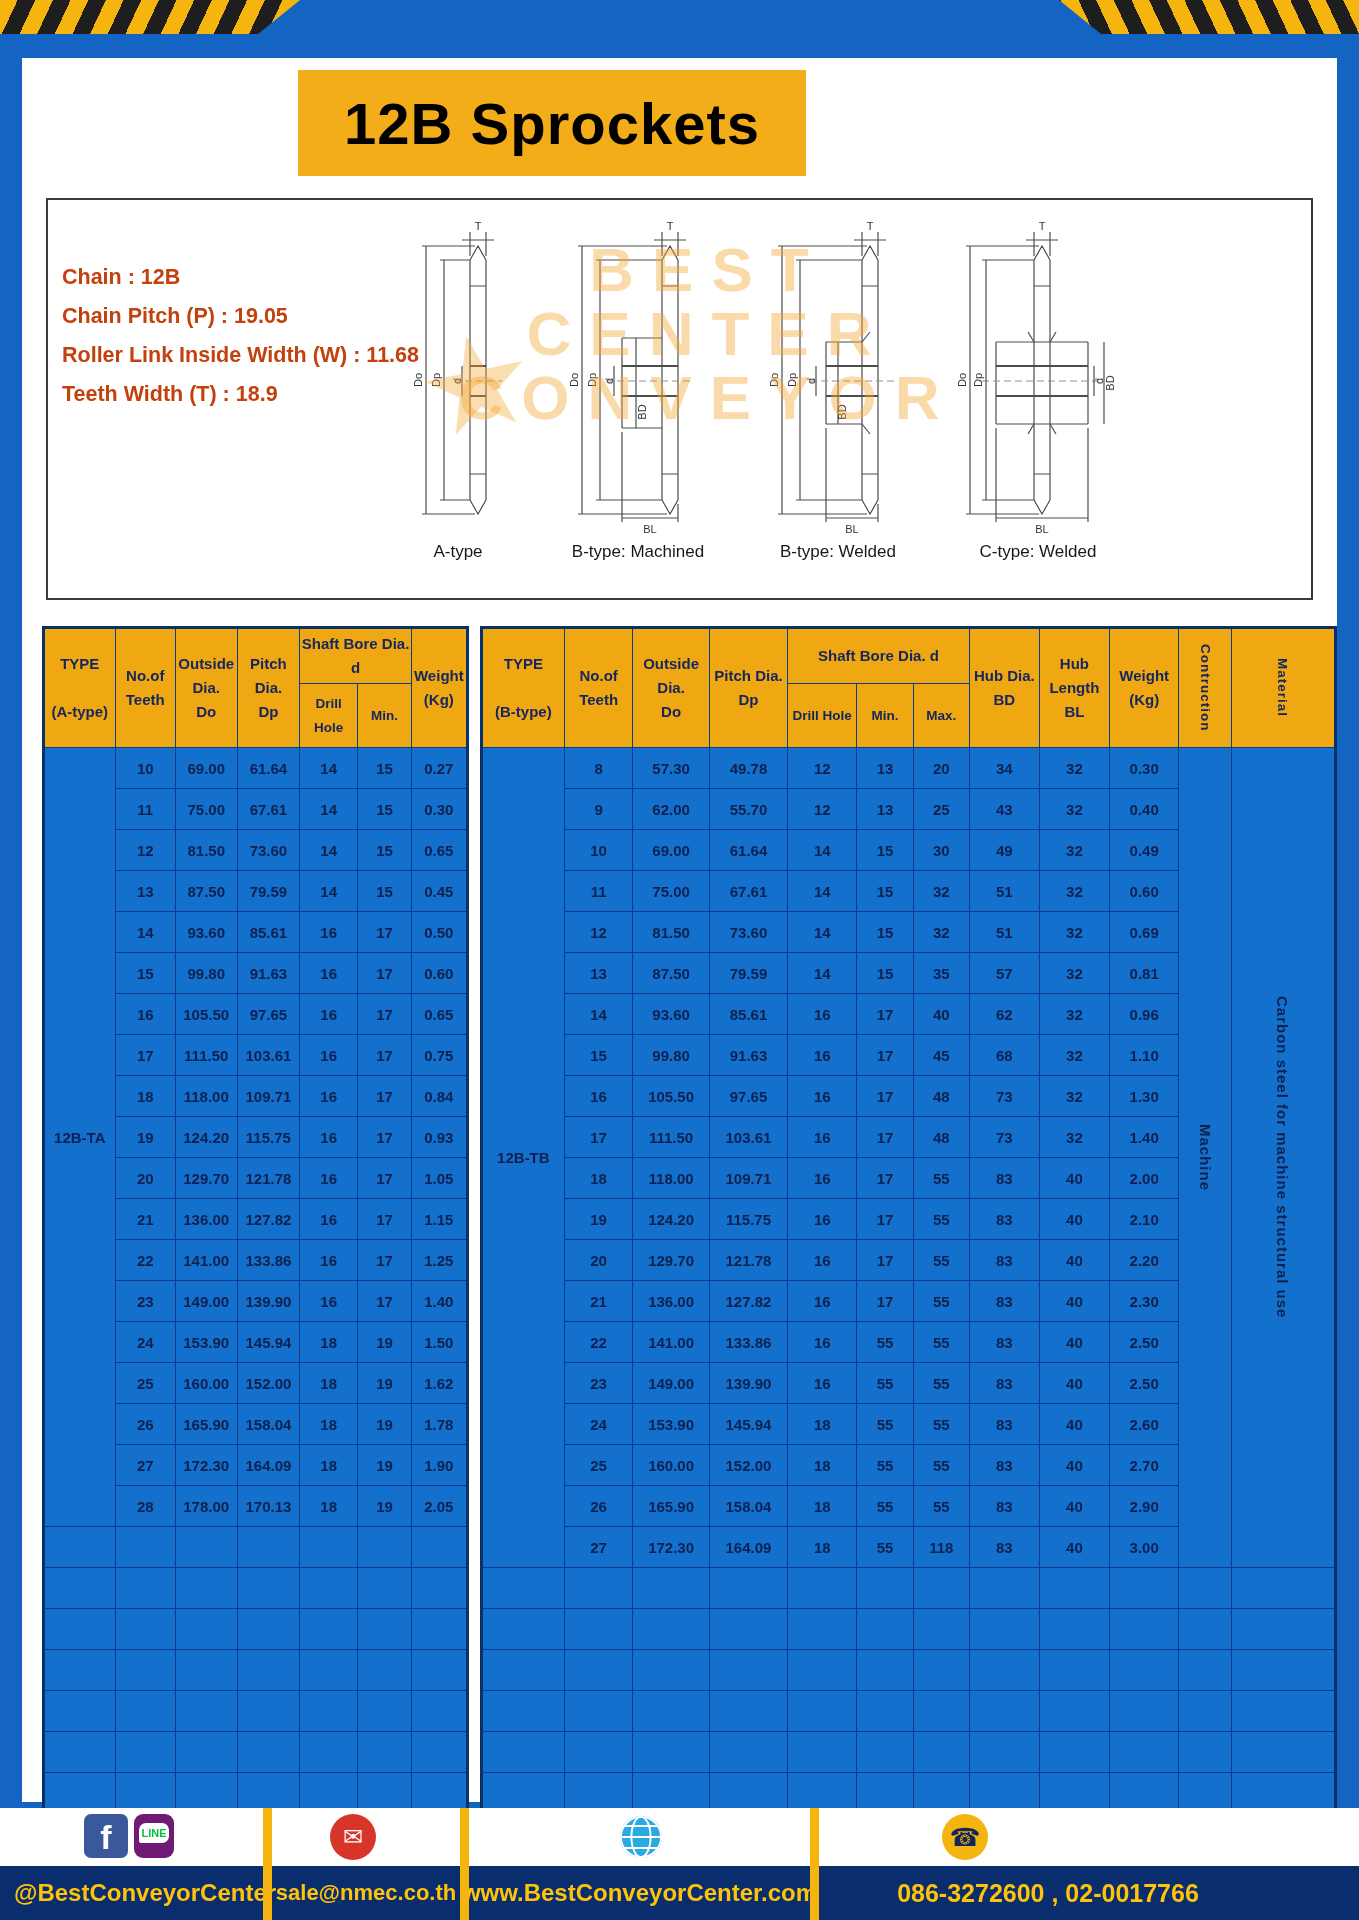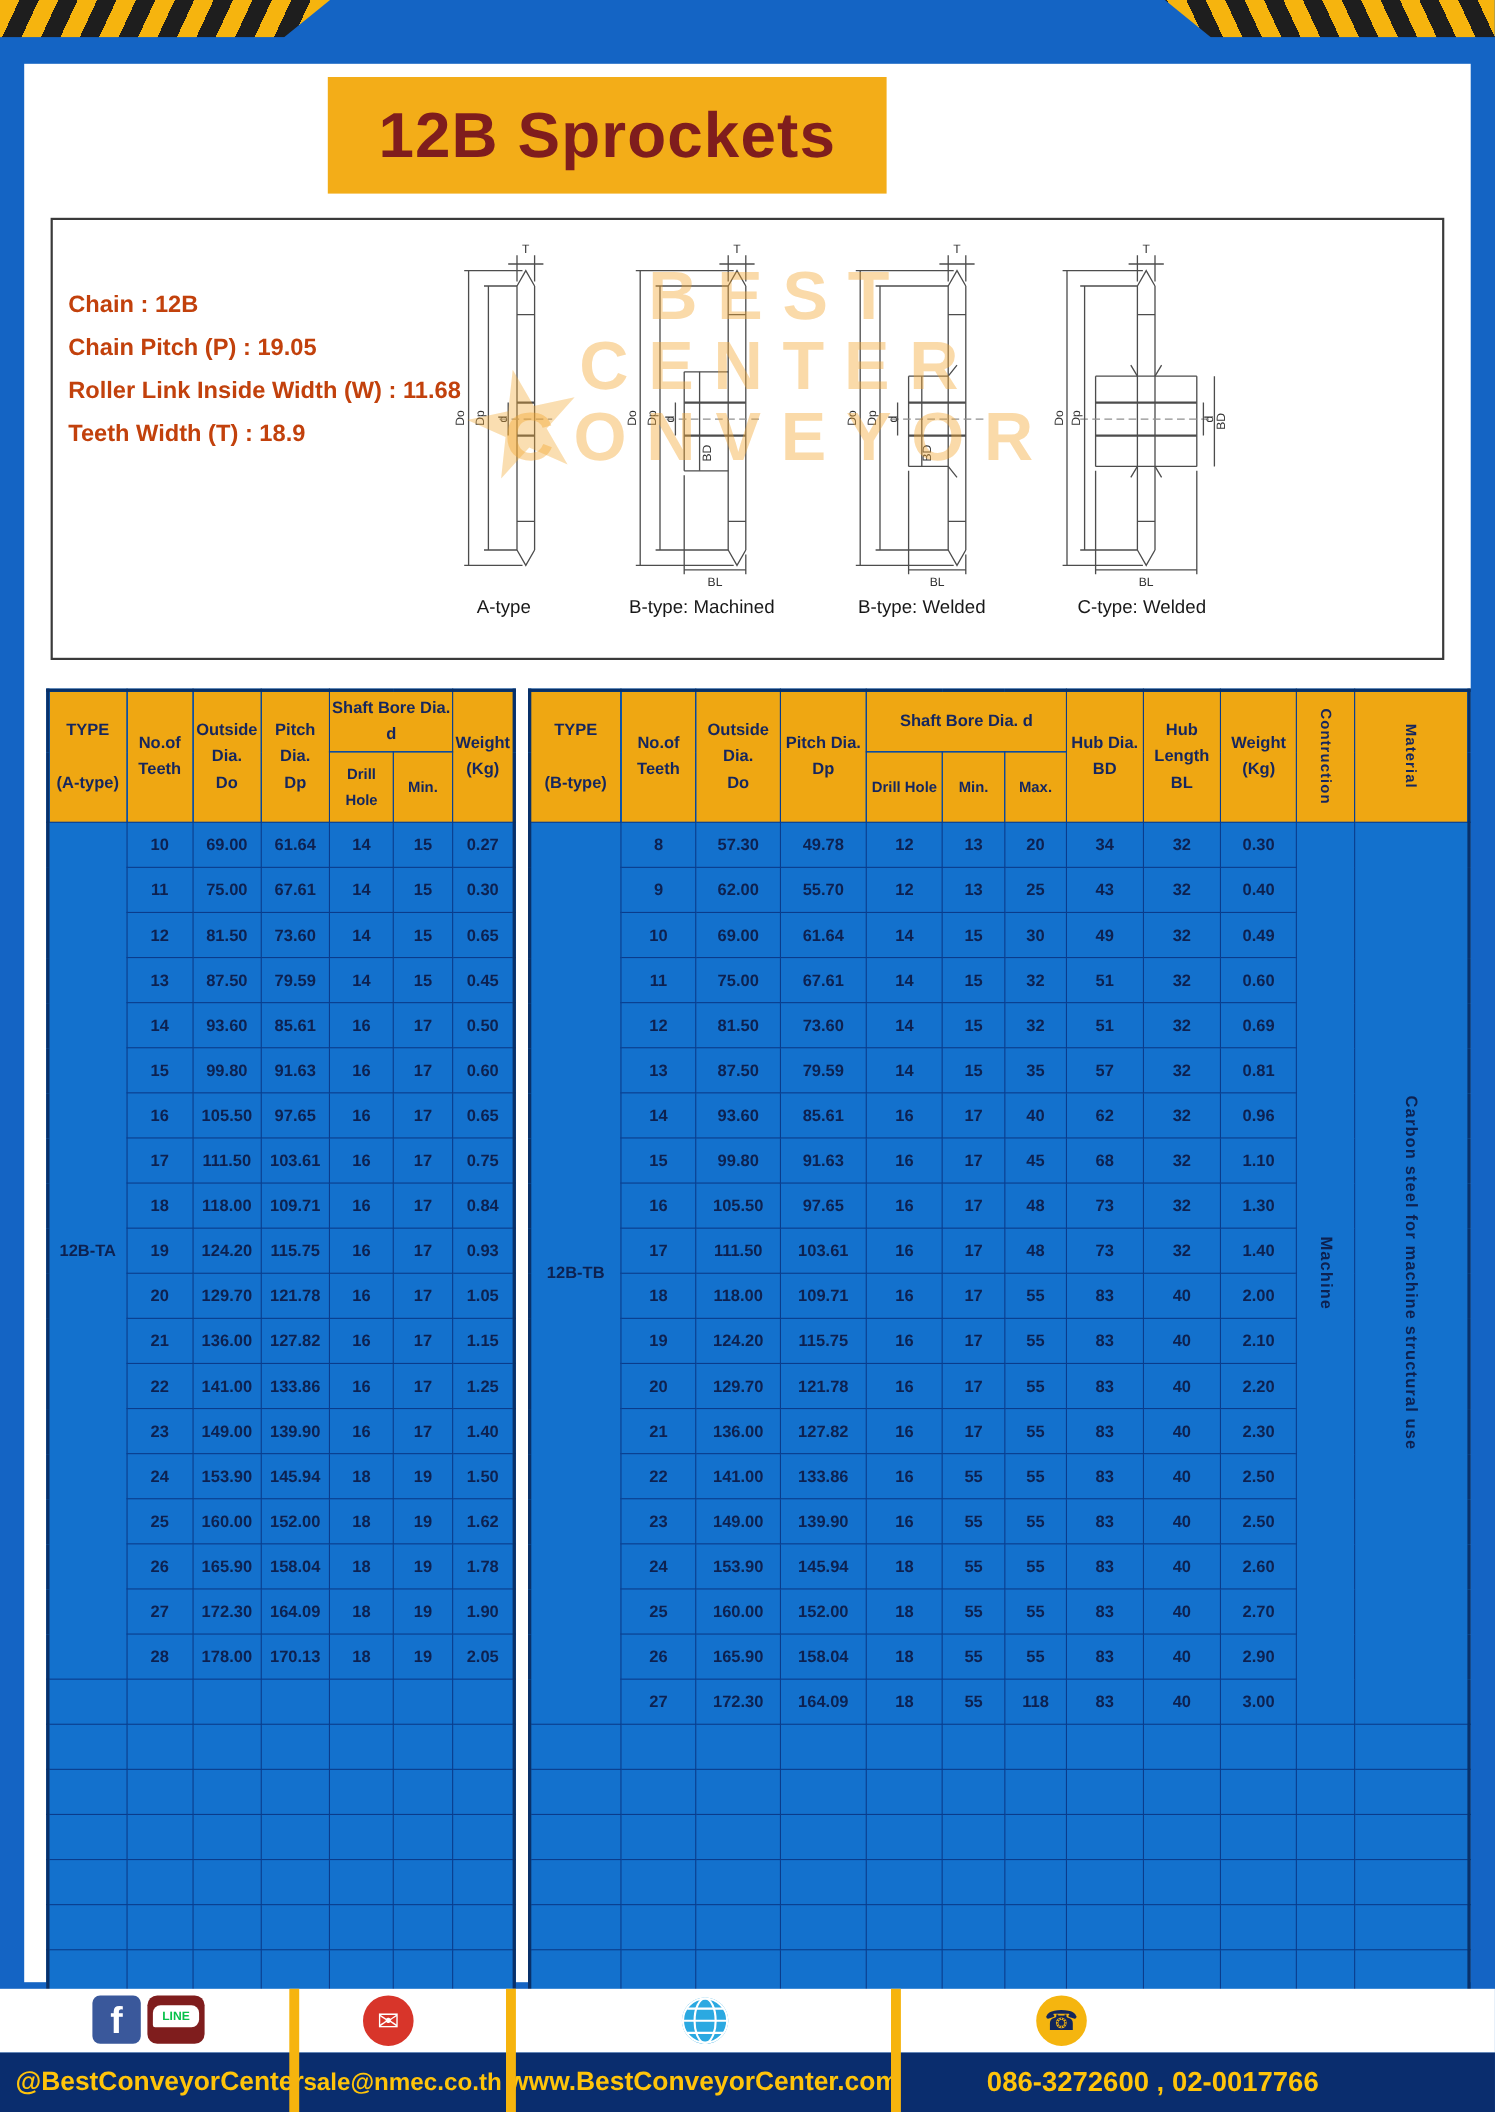--- a/index.html
+++ b/index.html
@@ -5,21 +5,21 @@
   html,body{margin:0;padding:0;background:#1464c4}
   .page{position:relative;width:1359px;height:1920px;background:#1464c4;font-family:"Liberation Sans",sans-serif;overflow:hidden}
   
   .hazard-bar{position:absolute;top:0;left:0;width:100%;height:34px}
   .hazard{position:absolute;top:0;height:34px;background:repeating-linear-gradient(115deg,#f6b40e 0 16px,#1e1e1e 16px 32px)}
   .hazard.left{left:0;width:300px;clip-path:polygon(0 0,100% 0,calc(100% - 42px) 100%,0 100%)}
   .hazard.right{right:0;width:300px;background:repeating-linear-gradient(65deg,#1e1e1e 0 16px,#f6b40e 16px 32px);clip-path:polygon(0 0,100% 0,100% 100%,42px 100%)}
   
   .main-panel{position:absolute;left:22px;top:58px;width:1315px;height:1744px;background:#ffffff}
   .title-banner{margin:12px 0 0 276px;width:508px;height:106px;background:#f3ad18;display:flex;align-items:center;justify-content:center}
-  .title-banner h1{margin:0;font-size:58px;font-weight:bold;color:#7f1d1d;letter-spacing:1px}
+  .title-banner h1{margin:0;font-size:58px;font-weight:bold;color:#000000;letter-spacing:1px}
   
   .diagram-panel{position:relative;margin:22px 24px 0 24px;height:398px;border:2px solid #3a3a3a;background:#fff;overflow:hidden}
   .specs{position:absolute;left:14px;top:58px;z-index:3}
   .spec-line{font-size:21.5px;font-weight:bold;color:#c2410c;line-height:39px;white-space:nowrap}
   .watermark{position:absolute;left:400px;top:38px;width:520px;z-index:2;text-align:center;pointer-events:none}
   .wm-line{font-size:62px;font-weight:bold;color:rgba(243,167,49,0.42);letter-spacing:18px;line-height:64px}
   .wm-star{position:absolute;left:-30px;top:70px;font-size:130px;color:rgba(243,167,49,0.38);transform:rotate(-12deg)}
   .drawings{position:absolute;left:330px;top:20px;width:755px;display:flex;justify-content:space-between;z-index:1}
   figure{margin:0}
   .drawing{display:flex;flex-direction:column;align-items:center}
@@ -46,21 +46,21 @@
   .footer-bar{position:relative;height:54px;background:#0a2d6e}
   .fseg{position:absolute;top:0;height:54px;display:flex;align-items:center;justify-content:center;color:#ffc40a;font-weight:bold;font-size:24px;white-space:nowrap}
   .fseg.s1{left:0;width:263px;justify-content:flex-start;padding-left:14px}
   .fseg.s2{left:272px;width:188px;font-size:22px}
   .fseg.s3{left:469px;width:341px}
   .fseg.s4{left:818px;width:460px;font-size:25px}
   .fdiv{position:absolute;top:0;height:112px;width:9px;background:#f6b40e;z-index:4}
   .fdiv.d1{left:263px}.fdiv.d2{left:460px}.fdiv.d3{left:810px}
   .icon{position:absolute;top:6px}
   .fb-icon{left:84px;width:44px;height:44px;background:#3a589b;border-radius:7px;color:#fff;font-weight:bold;font-size:34px;display:flex;align-items:flex-end;justify-content:center;line-height:42px}
-  .line-icon{left:134px;width:52px;height:44px;background:#7f1d1d;border-radius:9px}
+  .line-icon{left:134px;width:40px;height:44px;background:#701a75;border-radius:9px}
   .line-bubble{margin:9px 5px;background:#fff;border-radius:7px 7px 7px 2px;color:#06c149;font-weight:bold;font-size:11px;text-align:center;line-height:20px;height:20px}
   .mail-icon{left:330px;width:46px;height:46px;border-radius:50%;background:#d8352a;color:#fff;font-size:24px;display:flex;align-items:center;justify-content:center}
   .globe-icon{left:618px;width:46px;height:46px}
   .phone-icon{left:942px;width:46px;height:46px;border-radius:50%;background:#f5b50f;color:#12265c;font-size:25px;display:flex;align-items:center;justify-content:center}
 </style>
 </head>
 <body>
 
 <div class="page">
 

